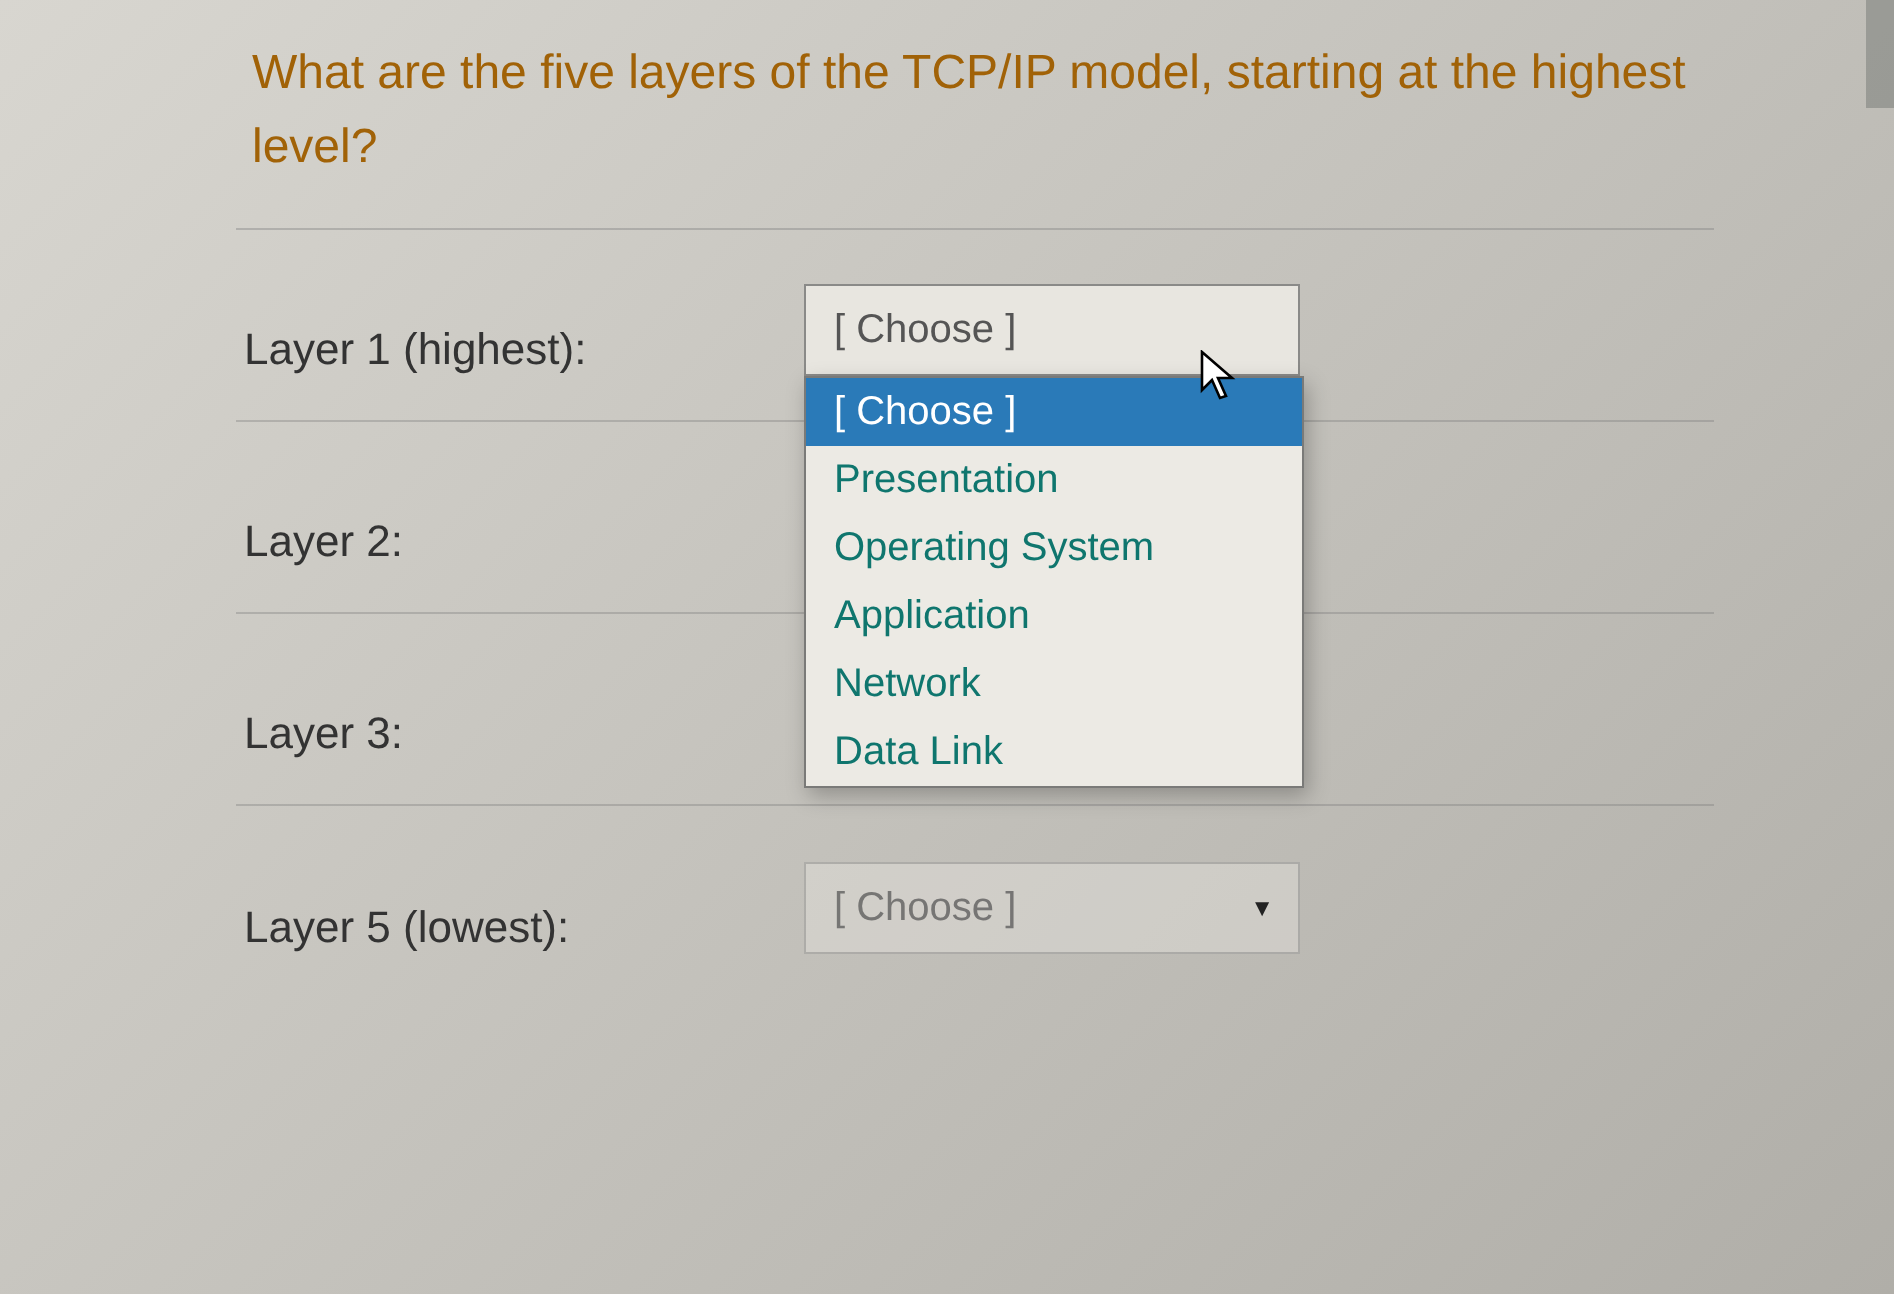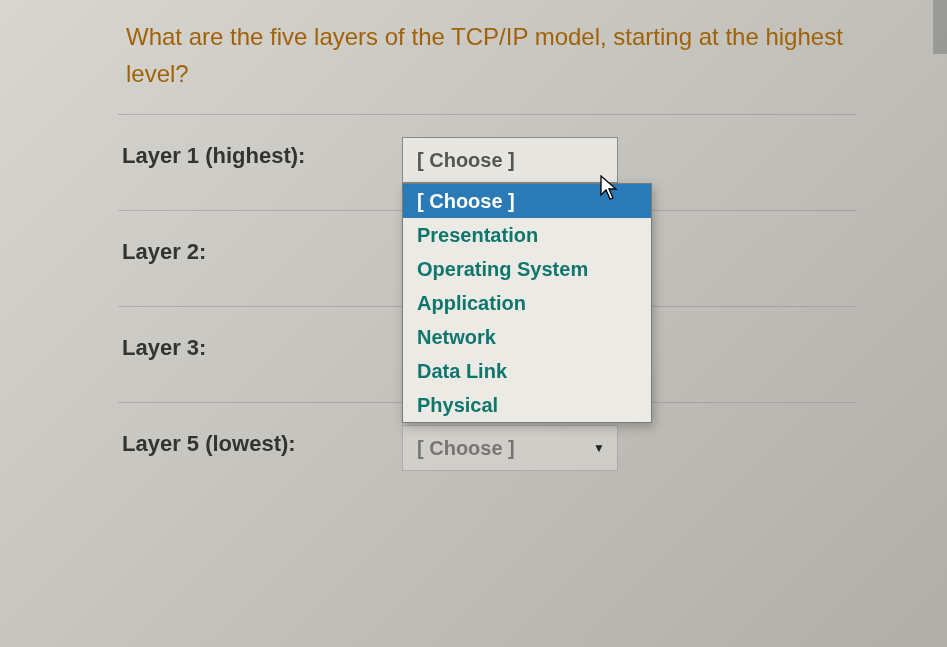--- a/index.html
+++ b/index.html
@@ -23,36 +23,35 @@
     padding-left: 8px;
   }
   .divider {
     border: none;
     border-top: 1px solid #888;
     opacity: .45;
     margin: 0 0 0 0;
   }
   .row {
     display: flex;
-    align-items: flex-start;
+    align-items: flex-end;
     padding: 22px 0 22px 4px;
     border-bottom: 1px solid rgba(120,120,120,.35);
     min-height: 96px;
-    font-weight: bold;
   }
   .row.noborder { border-bottom: none; }
   .label {
     width: 280px;
     font-size: 22px;
     color: #333;
     padding-top: 6px;
   }
   .select-wrap {
     position: relative;
-    width: 216px;
+    width: 248px;
   }
   .select-box {
     width: 100%;
     height: 46px;
     border: 1px solid #8a8a88;
     background: #e8e6e0;
     display: flex;
     align-items: center;
     justify-content: space-between;
     padding: 0 12px 0 14px;
@@ -120,21 +119,20 @@
       <div class="select-box">
         <span>[ Choose ]</span>
       </div>
       <div class="dropdown">
         <div class="option highlight">[ Choose ]</div>
         <div class="option">Presentation</div>
         <div class="option">Operating System</div>
         <div class="option">Application</div>
         <div class="option">Network</div>
         <div class="option">Data Link</div>
-        <div class="option">Physical</div>
       </div>
     </div>
   </div>
 
   <div class="row">
     <div class="label">Layer 2:</div>
     <div class="select-wrap" style="visibility:hidden"></div>
   </div>
 
   <div class="row">

